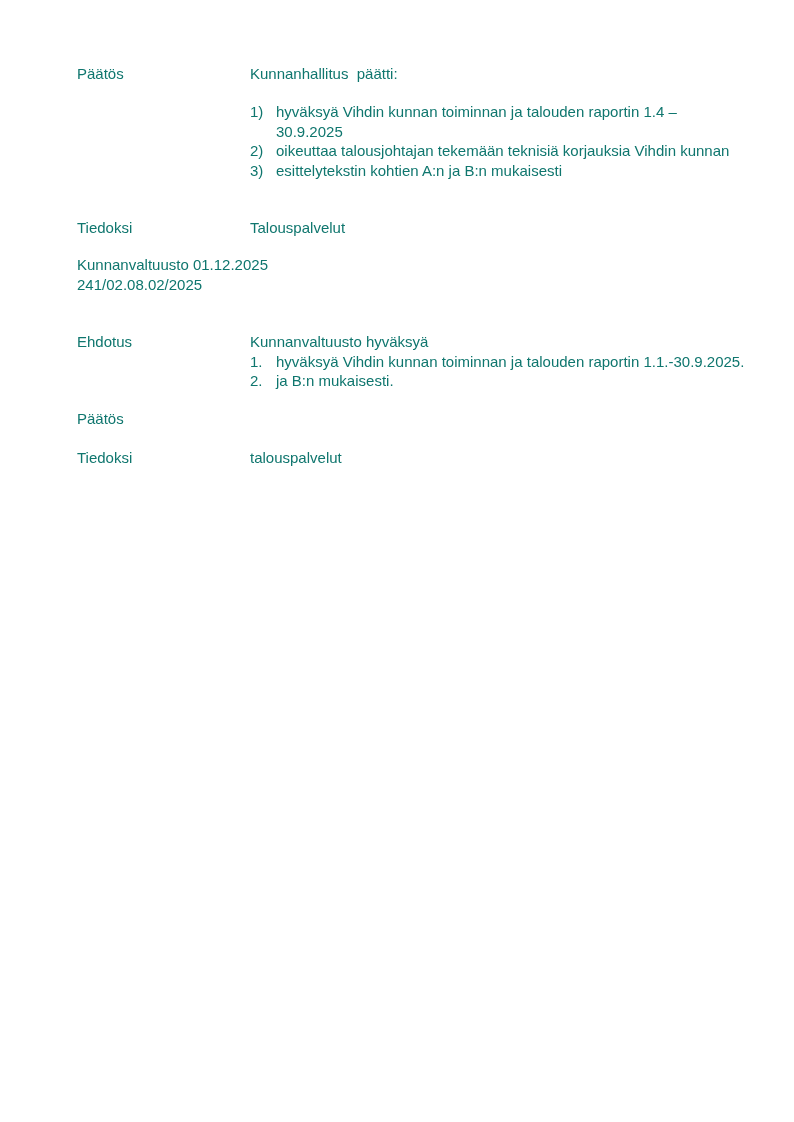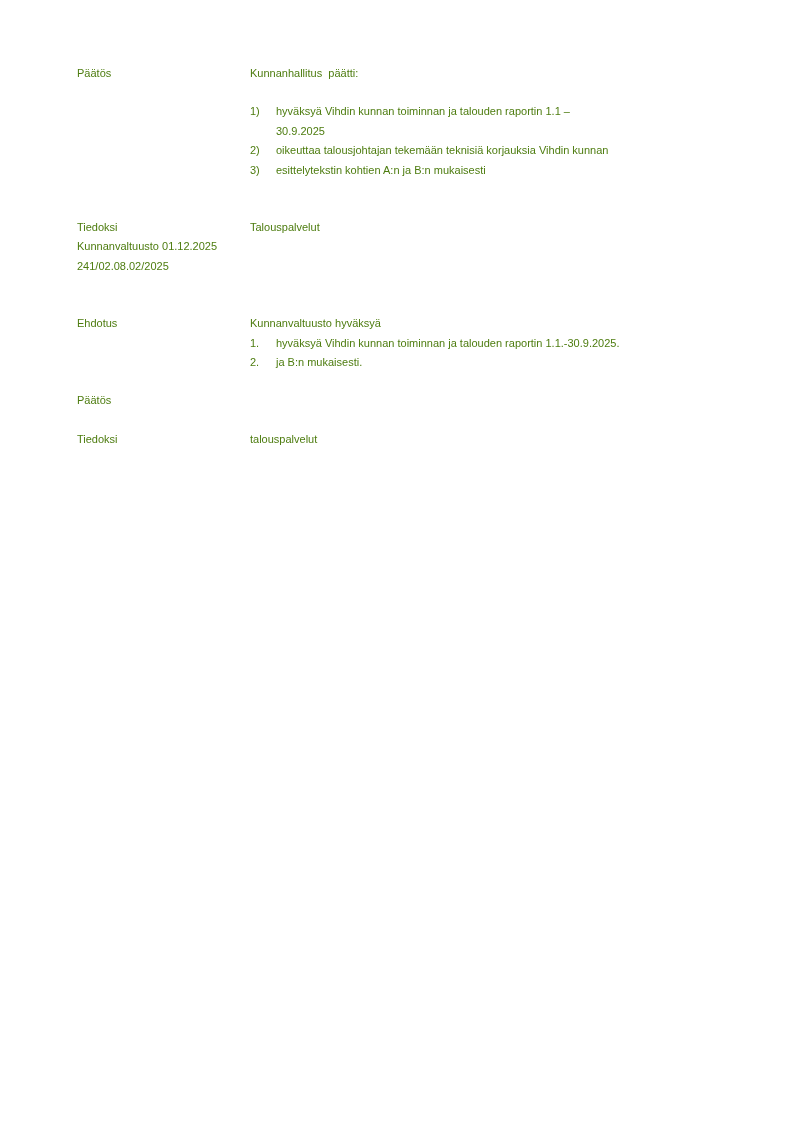--- a/index.html
+++ b/index.html
@@ -4,52 +4,52 @@
 <style>
   html, body { margin: 0; padding: 0; background: #ffffff; }
   .page {
     position: relative;
     width: 794px;
     height: 1122px;
     background: #ffffff;
     box-sizing: border-box;
     padding: 64px 70px 0 77px;
     font-family: "Liberation Sans", sans-serif;
-    font-size: 11px;
+    font-size: 15px;
     line-height: 19.4px;
-    color: #4d7c0f;
+    color: #0f766e;
     overflow: hidden;
   }
   .row { display: flex; align-items: flex-start; }
   .label-col { width: 173px; flex-shrink: 0; white-space: pre; }
   .content-col { flex: 1; min-width: 0; }
   .line, .content-col, .label-col, .meta-line { white-space: pre; }
   .numlist { margin: 0; padding: 0; }
   .list-item { display: flex; align-items: flex-start; }
   .marker { width: 26px; flex-shrink: 0; }
   .item-lines { flex: 1; min-width: 0; }
   .mt-blank1 { margin-top: 19px; }
   .mt-blank2 { margin-top: 38px; }
-  .mt-meta  { }
+  .mt-meta  { margin-top: 18px; }
 </style>
 </head>
 <body>
 
 <div class="page">
 
   <div class="row">
     <div class="label-col">Päätös</div>
     <div class="content-col">Kunnanhallitus  päätti:</div>
   </div>
 
   <div class="numlist mt-blank1" style="padding-left: 173px;">
     <div class="list-item">
       <div class="marker">1)</div>
       <div class="item-lines">
-        <div class="line">hyväksyä Vihdin kunnan toiminnan ja talouden raportin 1.1 –</div>
+        <div class="line">hyväksyä Vihdin kunnan toiminnan ja talouden raportin 1.4 –</div>
         <div class="line">30.9.2025</div>
       </div>
     </div>
     <div class="list-item">
       <div class="marker">2)</div>
       <div class="item-lines">
         <div class="line">oikeuttaa talousjohtajan tekemään teknisiä korjauksia Vihdin kunnan</div>
       </div>
     </div>
     <div class="list-item">

